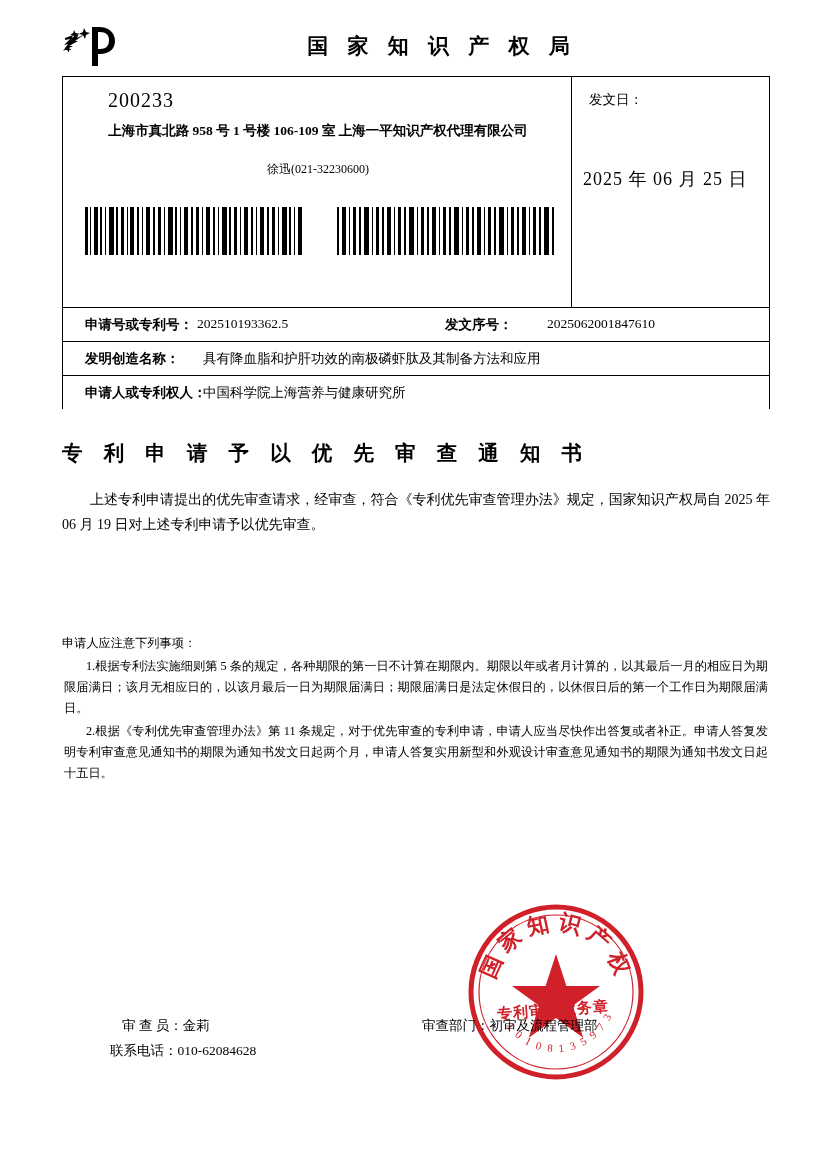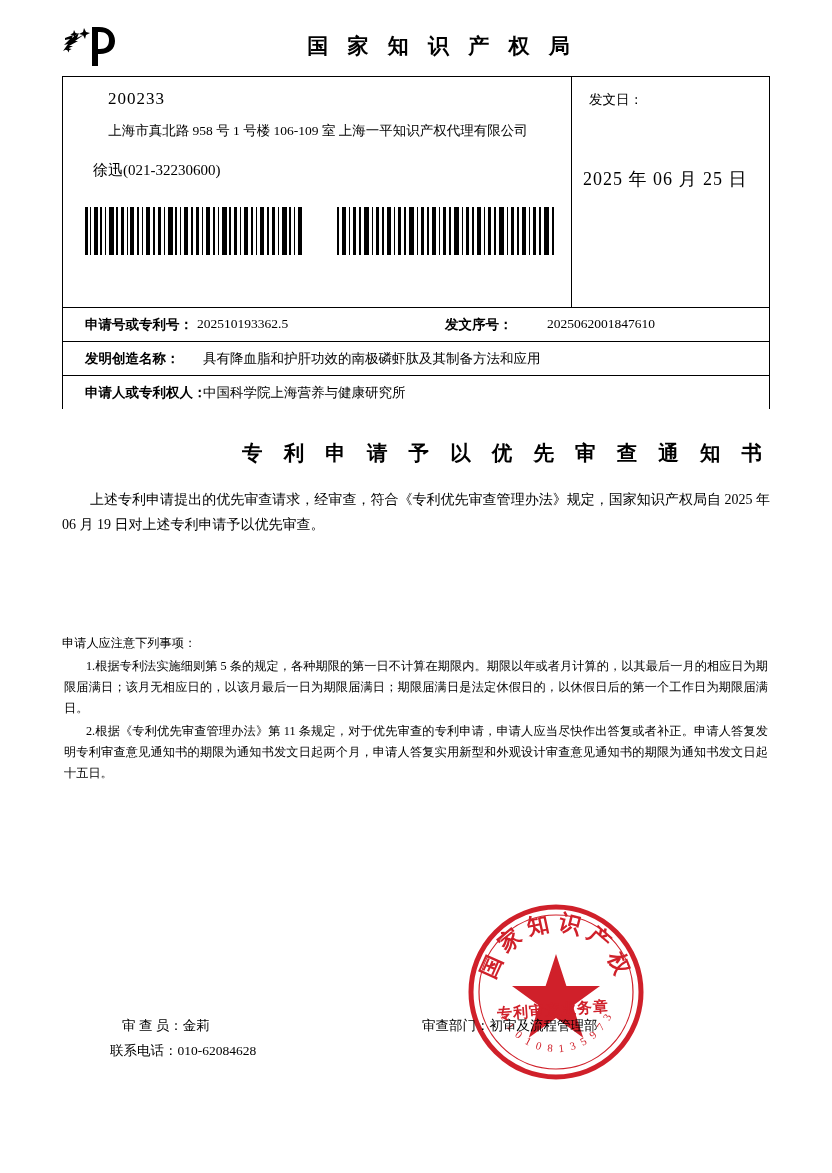--- a/index.html
+++ b/index.html
@@ -64,38 +64,40 @@
     left: 508px;
     top: 0;
     bottom: 0;
     width: 1px;
     background: #000;
   }
   .zipcode {
     position: absolute;
     left: 45px;
     top: 12px;
-    font-size: 17px;
+    font-size: 20px;
     letter-spacing: 1px;
   }
   .addr {
     position: absolute;
     left: 30px;
     top: 44px;
     width: 450px;
     text-align: center;
     font-size: 13.5px;
     line-height: 20px;
+    font-weight: bold;
   }
   .contact {
     position: absolute;
     left: 30px;
     top: 84px;
     width: 450px;
-    font-size: 15px;
+    text-align: center;
+    font-size: 12px;
   }
   .barcodes {
     position: absolute;
     left: 22px;
     top: 130px;
     width: 470px;
     height: 48px;
     display: flex;
     justify-content: space-between;
   }
@@ -140,21 +142,21 @@
   .r1-lbl2 { left: 382px; }
   .r1-val2 { left: 484px; }
   .r2-lbl { left: 22px; }
   .r2-val { left: 140px; }
   .r3-lbl { left: 22px; }
   .r3-val { left: 140px; }
 
   
   .doc-title {
     margin-top: 30px;
-    text-align: right;
+    text-align: left;
     font-size: 20.5px;
     font-weight: bold;
     letter-spacing: 8px;
     font-family: "Liberation Serif", serif;
   }
 
   
   .body-para {
     margin-top: 20px;
     font-size: 14px;

